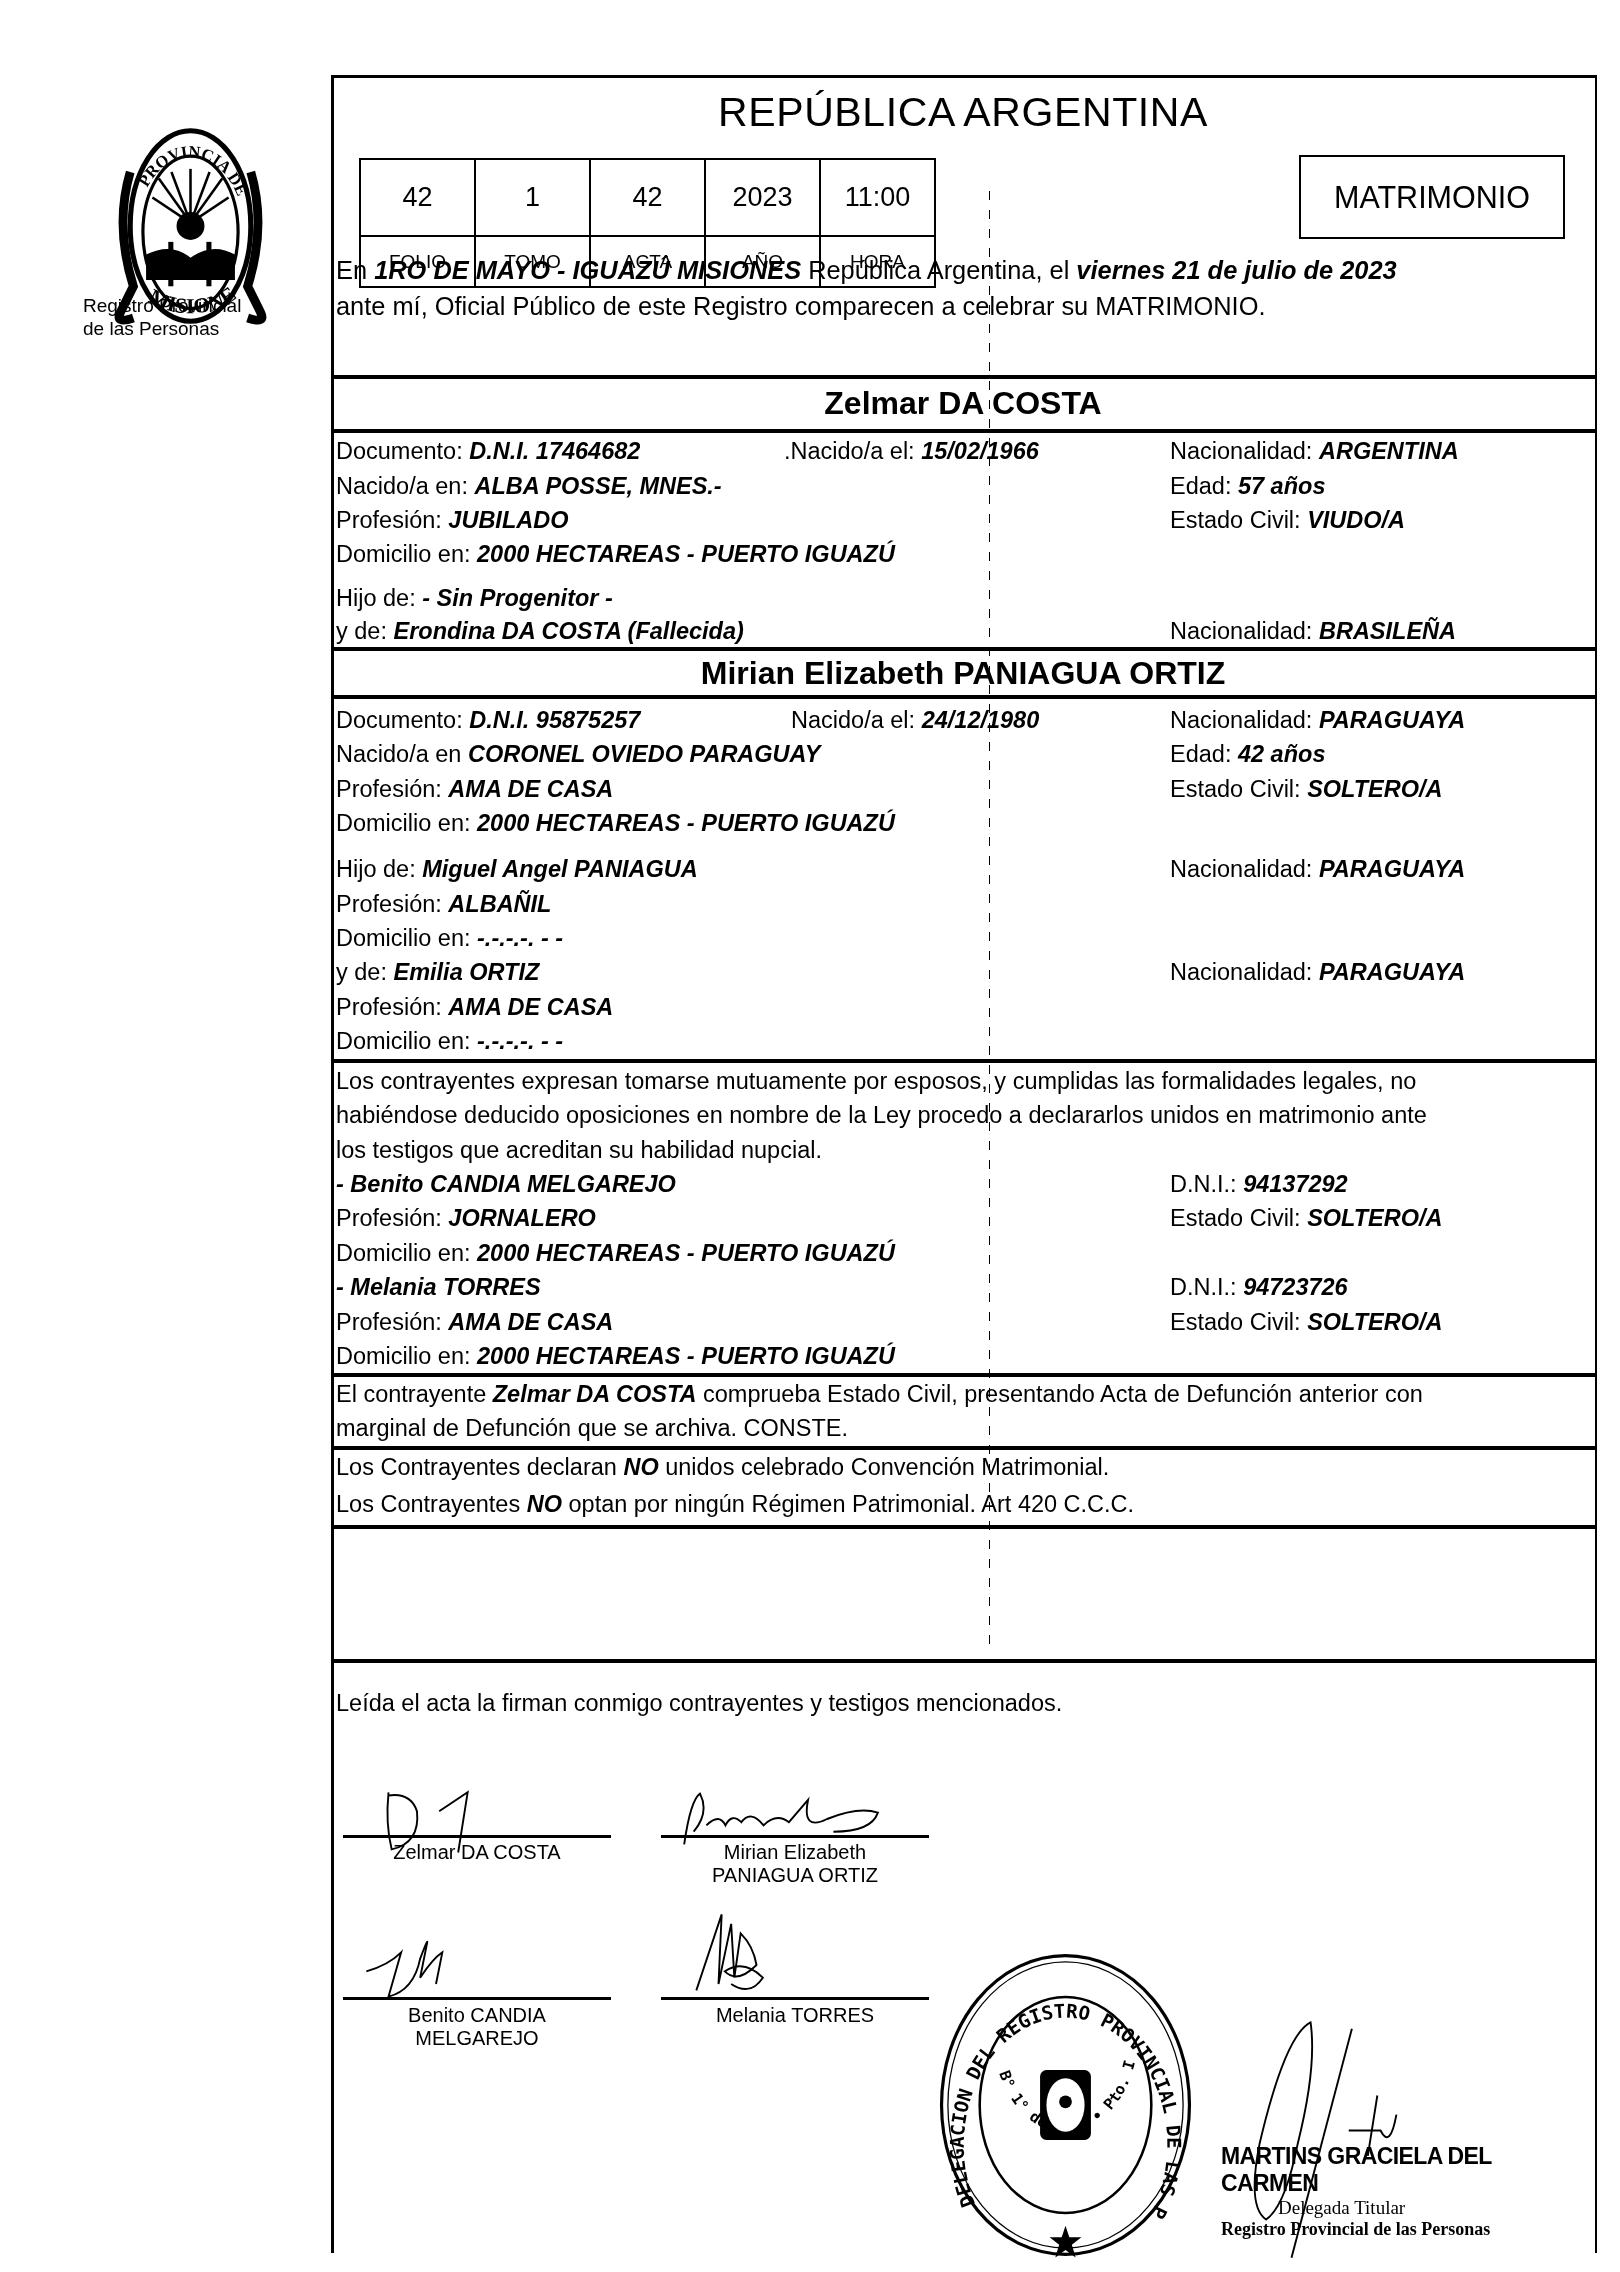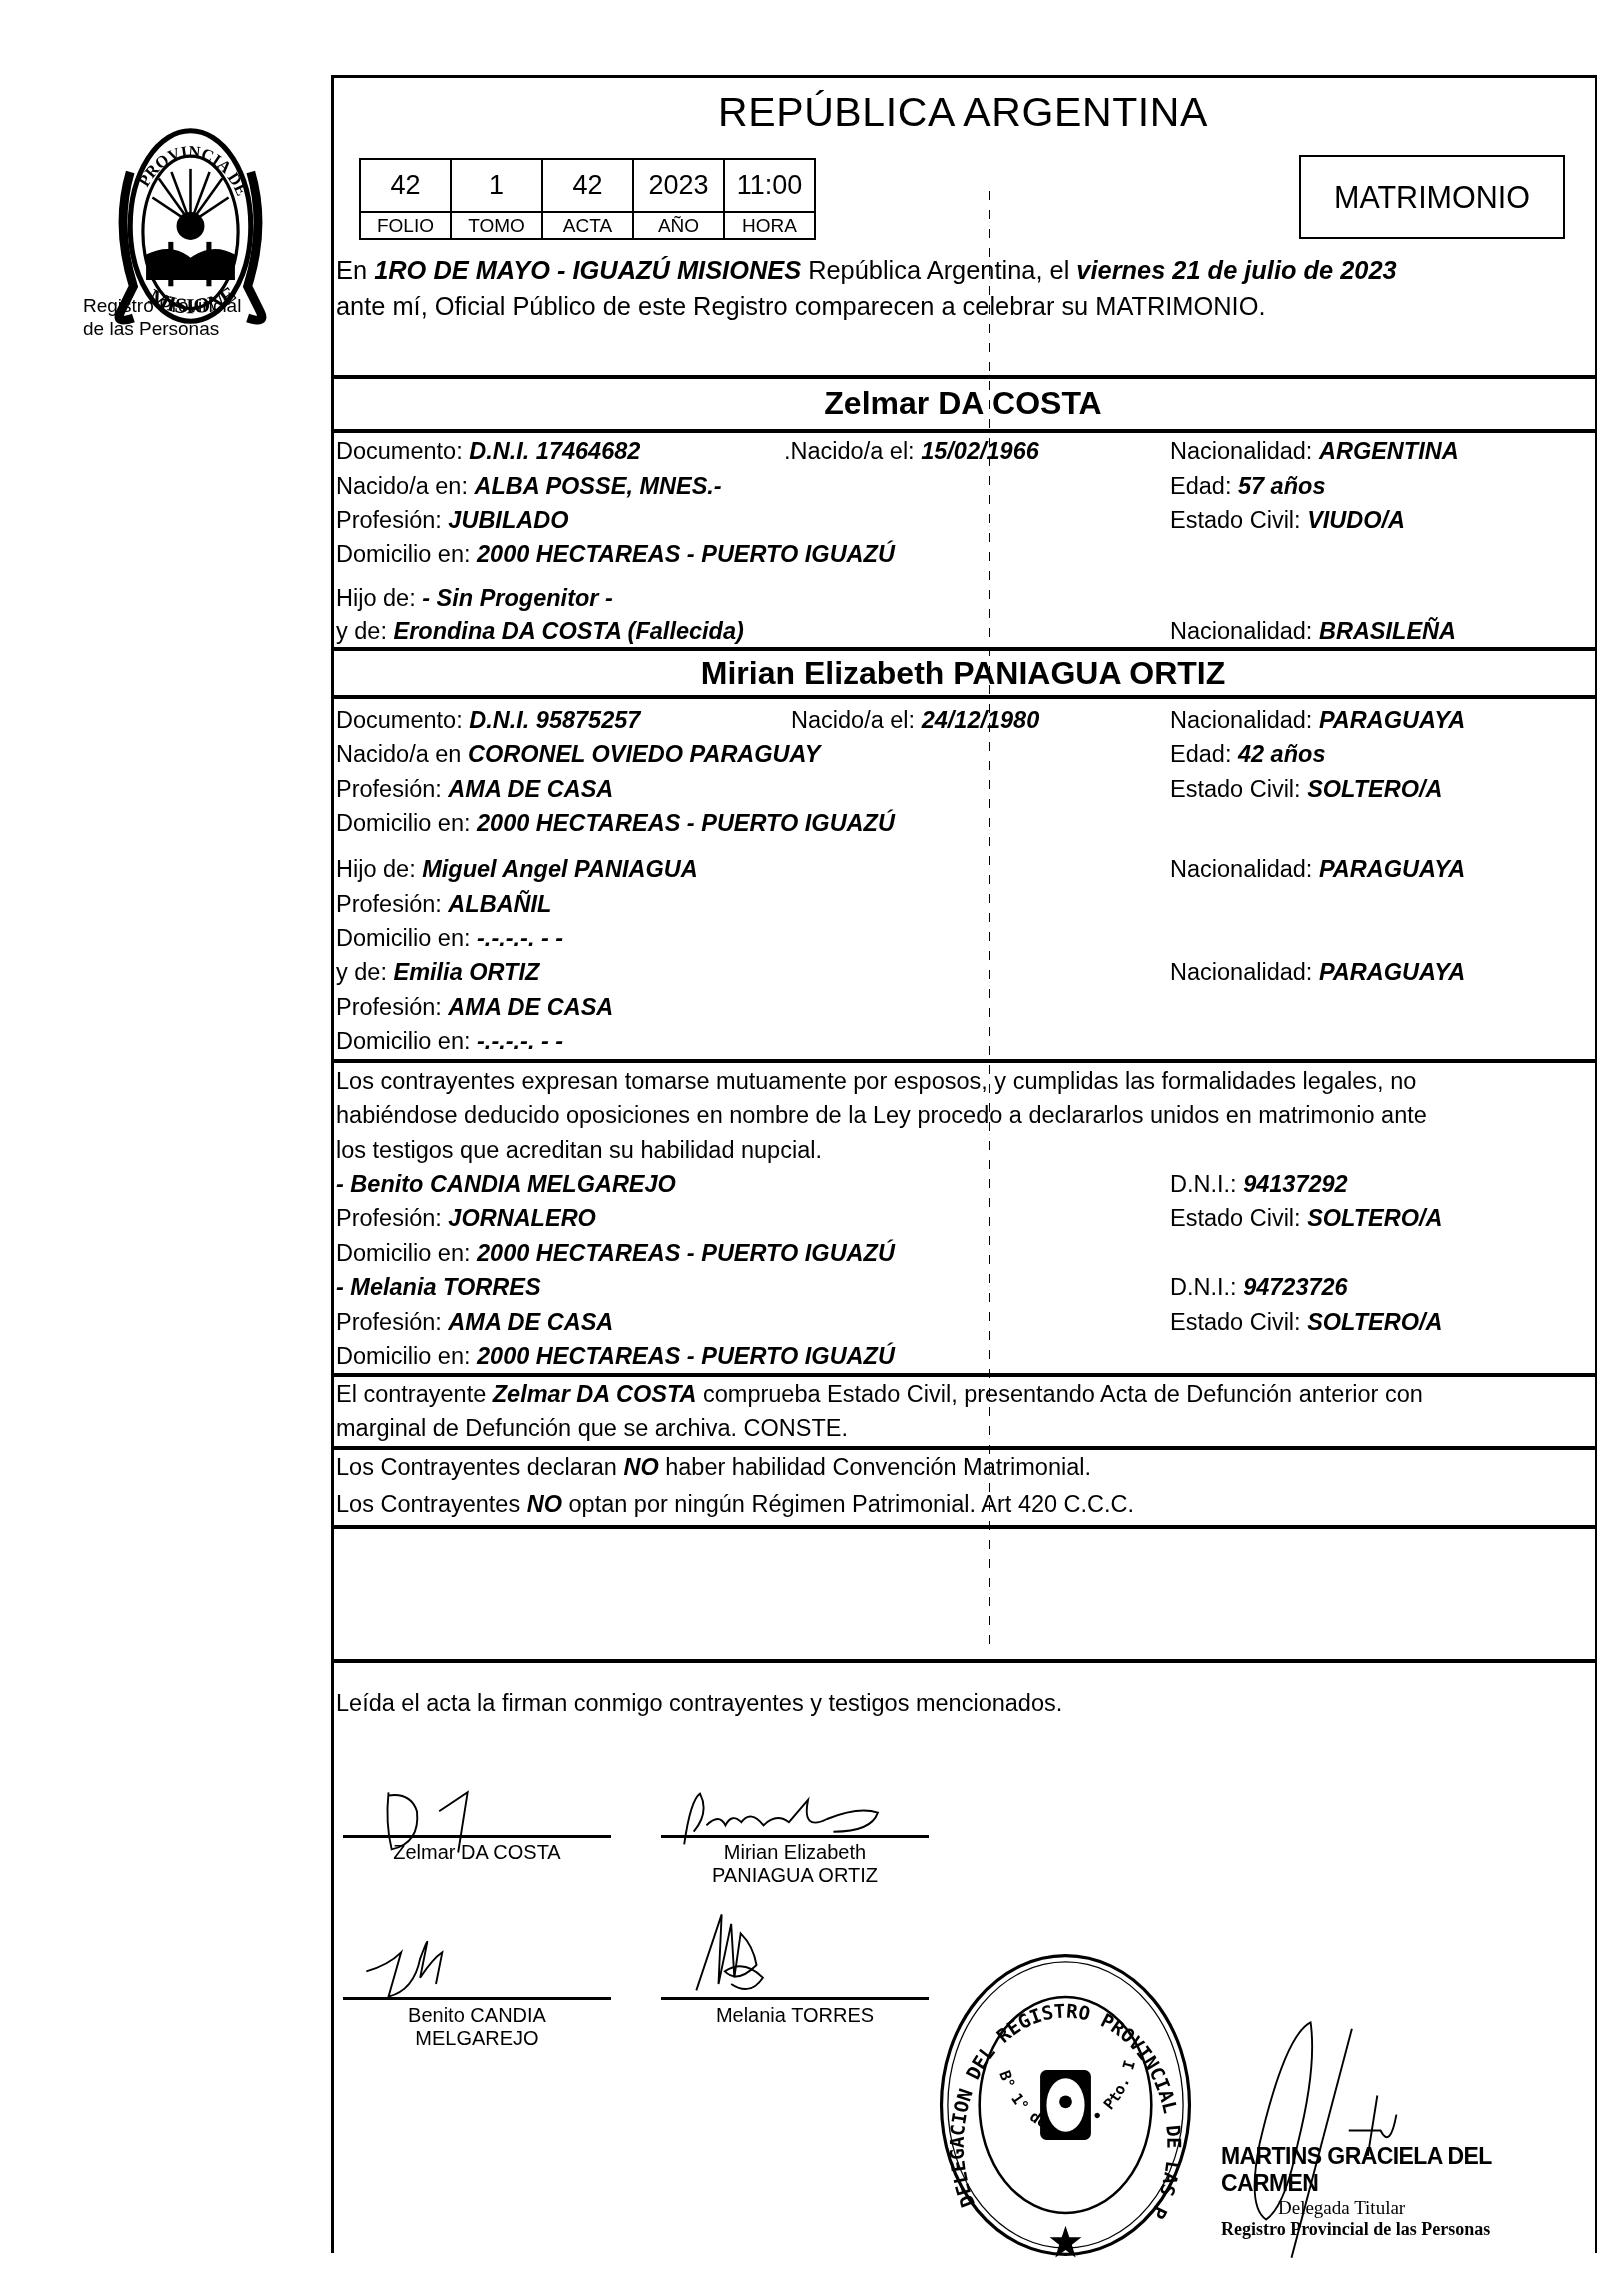--- a/index.html
+++ b/index.html
@@ -16,21 +16,21 @@
   
   #frame { left:331px; top:75px; width:1261px; height:2175px;
            border-left:3.2px solid #000; border-right:2.5px solid #000; border-top:3.2px solid #000; }
   .hline { position:absolute; left:331px; width:1264px; height:3.8px; background:#000; }
   .dash { position:absolute; left:989px; width:1.3px; background:repeating-linear-gradient(#000 0 9px, transparent 9px 19px); }
 
   #title { left:331px; top:89px; width:1264px; text-align:center; font-size:41px; letter-spacing:0.6px; }
 
   
   #reg-table { left:359px; top:158px; border-collapse:collapse; }
-  #reg-table td { border:2.5px solid #000; text-align:center; padding:0; }
+  #reg-table td { border:2.5px solid #000; text-align:center; padding:12px; }
   #reg-table tr.vals td { height:51px; font-size:27px; width:89px; }
   #reg-table tr.labels td { height:25.4px; font-size:19px; }
 
   #type-box { left:1299px; top:155px; width:262px; height:80px; border:2.5px solid #000;
               display:flex; align-items:center; justify-content:center; font-size:30.5px; }
 
   .p40 { font-size:25.4px; line-height:35px; white-space:nowrap; }
   .p38 { font-size:23.5px; line-height:34px; white-space:nowrap; }
 
   .section-name { left:331px; width:1264px; text-align:center; font-size:32px; font-weight:bold; }
@@ -173,21 +173,21 @@
 
 <div class="abs p38 col1" style="top:1270px"><b>- Melania TORRES</b></div>
 <div class="abs p38 col3" style="top:1270px"><span>D.N.I.: </span><b>94723726</b></div>
 <div class="abs p38 col1" style="top:1305px"><span>Profesión: </span><b>AMA DE CASA</b></div>
 <div class="abs p38 col3" style="top:1305px"><span>Estado Civil: </span><b>SOLTERO/A</b></div>
 <div class="abs p38 col1" style="top:1339px"><span>Domicilio en: </span><b>2000 HECTAREAS - PUERTO IGUAZÚ</b></div>
 
 <div class="abs p38 col1" style="top:1377px"><span>El contrayente </span><b>Zelmar DA COSTA</b><span>  comprueba Estado Civil, presentando Acta de Defunción anterior con</span></div>
 <div class="abs p38 col1" style="top:1411px">marginal de Defunción que se archiva. CONSTE.</div>
 
-<div class="abs p38 col1" style="top:1450px"><span>Los Contrayentes declaran </span><b>NO</b><span> haber habilidad Convención Matrimonial.</span></div>
+<div class="abs p38 col1" style="top:1450px"><span>Los Contrayentes declaran </span><b>NO</b><span> unidos celebrado Convención Matrimonial.</span></div>
 <div class="abs p38 col1" style="top:1487px"><span>Los Contrayentes </span><b>NO</b><span> optan por ningún Régimen Patrimonial. Art 420 C.C.C.</span></div>
 
 <div class="abs p38 col1" style="top:1686px">Leída el acta la firman conmigo contrayentes y testigos mencionados.</div>
 
 <svg class="sig" style="left:382px;top:1786px" width="127" height="76" viewBox="0 0 200 120">
   <path d="M10 10 Q5 60 15 100 Q60 90 55 40 Q45 10 10 15" fill="none" stroke="#000" stroke-width="3"></path>
   <path d="M90 40 L135 10 L120 105" fill="none" stroke="#000" stroke-width="3"></path>
 </svg>
 <div class="sig-line" style="left:343px;top:1835px;width:268px"></div>
 <div class="sig-cap" style="left:343px;top:1841px;width:268px">

